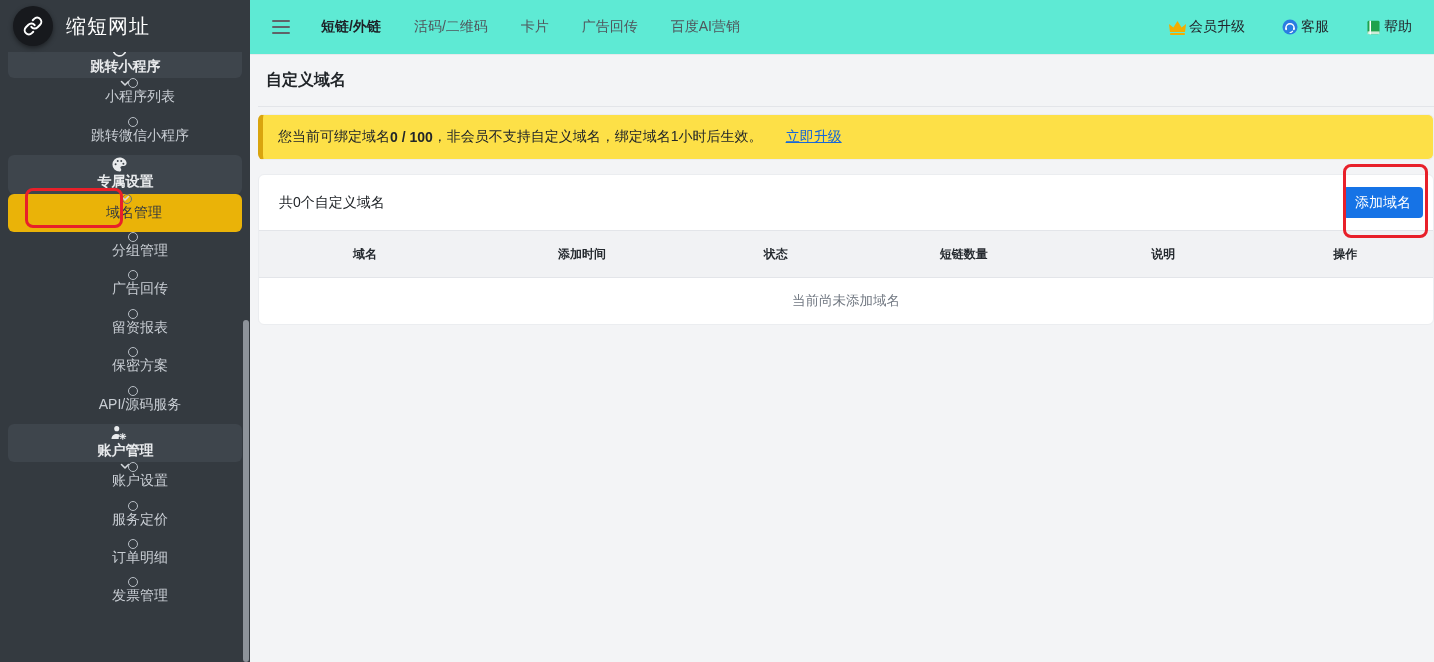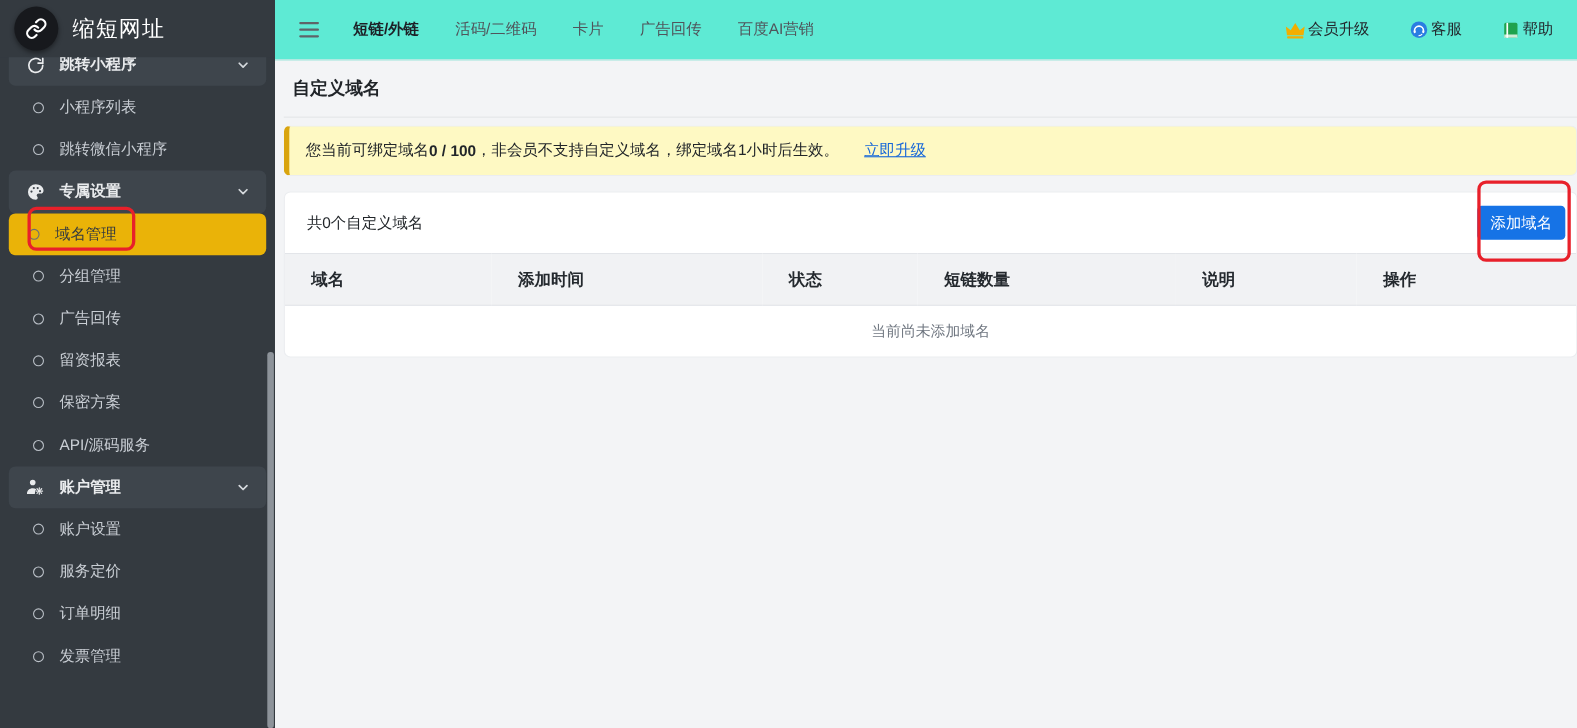--- a/index.html
+++ b/index.html
@@ -9,21 +9,21 @@
     font-family:"Liberation Sans","DejaVu Sans",sans-serif;
     background:#f3f4f6;
   }
 
   
   #sidebar { position:absolute; left:0; top:0; width:250px; height:662px; background:#343a40; overflow:hidden; z-index:2; }
   .logo-bar { position:absolute; top:0; left:0; width:250px; height:52px; background:#343a40; z-index:3; display:flex; align-items:center; padding-left:13px; width:237px; }
   .logo-circle { width:40px; height:40px; border-radius:50%; background:#17191d; display:flex; align-items:center; justify-content:center; box-shadow:0 2px 5px rgba(0,0,0,.45); flex:none; }
   .brand { color:#fff; font-size:20px; margin-left:13px; white-space:nowrap; letter-spacing:1px; }
   #sidebar-menu { position:absolute; top:40px; left:0; right:0; z-index:1; }
-  .srow { height:38.4px; display:flex; align-items:center; color:#c9ced4; font-size:14px; cursor:pointer; }
+  .srow { height:38.4px; display:flex; align-items:center; color:#c9ced4; font-size:14px; cursor:pointer;flex-direction:column; }
   .srow.header { background:#3e454c; margin:0 8px; border-radius:6px; padding:0 14px 0 15px; color:#e9ebed; font-weight:bold; }
   .srow.child { padding-left:30px; }
   .srow.child.active { background:#eab308; margin:0 8px; border-radius:6px; padding-left:18px; color:#343a40; }
   .bullet { width:8px; height:8px; border:1.5px solid #b9bfc6; border-radius:50%; margin-right:14px; flex:none; }
   .srow.active .bullet { border-color:#696f76; }
   .sicon { width:18px; height:18px; margin-right:13px; flex:none; display:flex; align-items:center; justify-content:center; }
   .slabel { flex:1; white-space:nowrap; }
   .chev { width:13px; height:13px; flex:none; display:flex; align-items:center; }
   .scroll-thumb { position:absolute; left:243px; top:320px; width:6px; height:342px; background:#8d939a; border-radius:3px; z-index:4; }
 
@@ -36,29 +36,29 @@
   .tab.active { color:#1d2127; font-weight:bold; }
   .nav-spacer { flex:1; }
   #topnav-actions { display:flex; gap:36px; align-items:center; }
   .action { display:flex; align-items:center; gap:2px; font-size:14px; color:#23272c; cursor:pointer; white-space:nowrap; }
   .aicon { display:flex; align-items:center; }
 
   
   #content { position:absolute; left:250px; top:55px; width:1176px; height:607px; background:#f3f4f6; padding:0 4px 0 8px; }
   .title-bar { height:51px; display:flex; align-items:center; padding-left:8px; border-bottom:1px solid #e3e5e9; }
   .page-title { font-size:16px; font-weight:bold; color:#212529; }
-  .notice { margin-top:7px; height:44px; background:#fef9c3; border:1px solid #ebedf0; border-left:5px solid var(--gold); border-radius:6px; display:flex; align-items:center; padding-left:15px; font-size:14px; color:#212529; }
+  .notice { margin-top:7px; height:44px; background:#fde047; border:1px solid #ebedf0; border-left:5px solid var(--gold); border-radius:6px; display:flex; align-items:center; padding-left:15px; font-size:14px; color:#212529; }
   .notice .quota { font-weight:bold; }
   .upgrade-link { margin-left:23px; color:#1667d9; text-decoration:underline; cursor:pointer; }
   .card { margin-top:14px; background:#fff; border:1px solid #ebedf0; border-radius:6px; overflow:hidden; }
   .card-top { height:55px; display:flex; align-items:center; justify-content:space-between; padding:0 10px 0 20px; }
   .summary { font-size:14px; color:#212529; }
   .add-btn { background:var(--accent); color:#fff; border:none; border-radius:4px; height:31px; padding:0 12px; font-size:14px; cursor:pointer; font-family:inherit; }
   table { width:100%; border-collapse:collapse; }
-  th { background:#f1f2f4; border-top:1px solid #e3e5e9; border-bottom:1px solid #e3e5e9; height:46px; text-align:left; padding:0 0 0 24px; font-size:15px; color:#24292e; font-weight:bold; }
+  th { background:#f1f2f4; border-top:1px solid #e3e5e9; border-bottom:1px solid #e3e5e9; height:46px; text-align:center; padding:0 0 0 24px; font-size:12px; color:#24292e; font-weight:bold; }
   td.empty { height:44px; text-align:center; color:#707781; font-size:13.5px; }
 
   
   .anno { position:absolute; border:3px solid var(--anno); border-radius:8px; z-index:10; pointer-events:none; }
   #anno-sidebar { left:25px; top:188px; width:92px; height:34px; }
   #anno-button  { left:1343px; top:164px; width:79px; height:68px; }
 </style>
 </head>
 <body>
 

